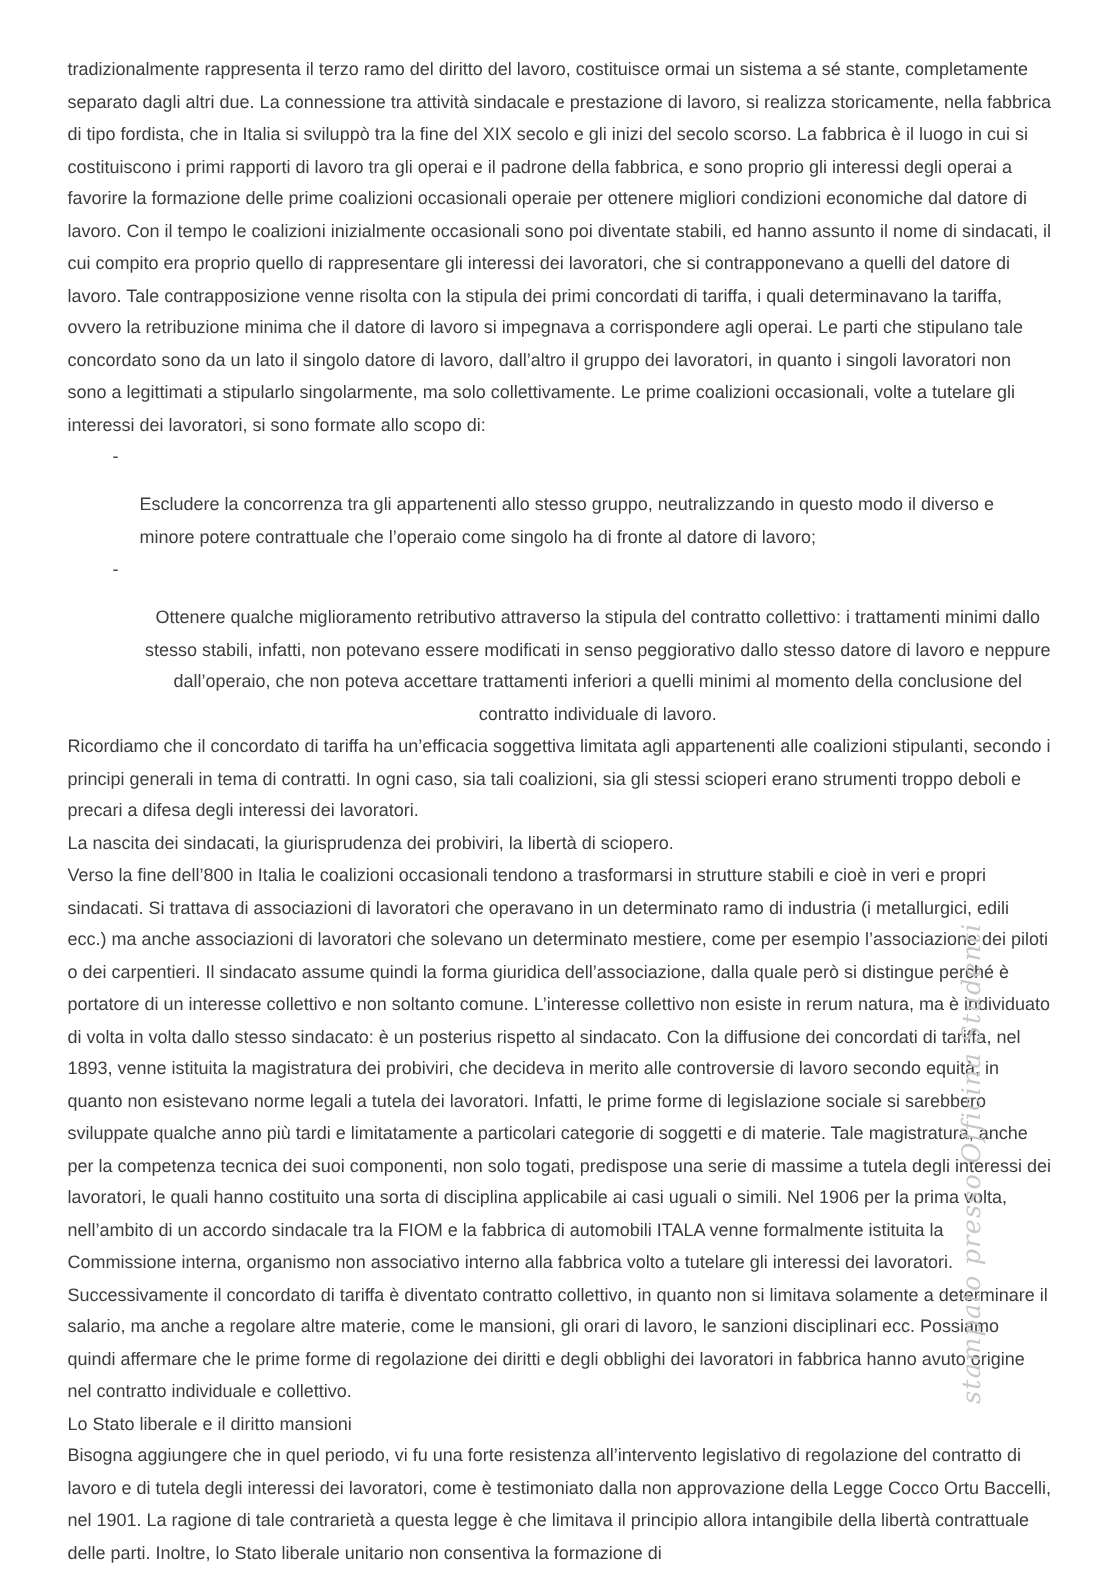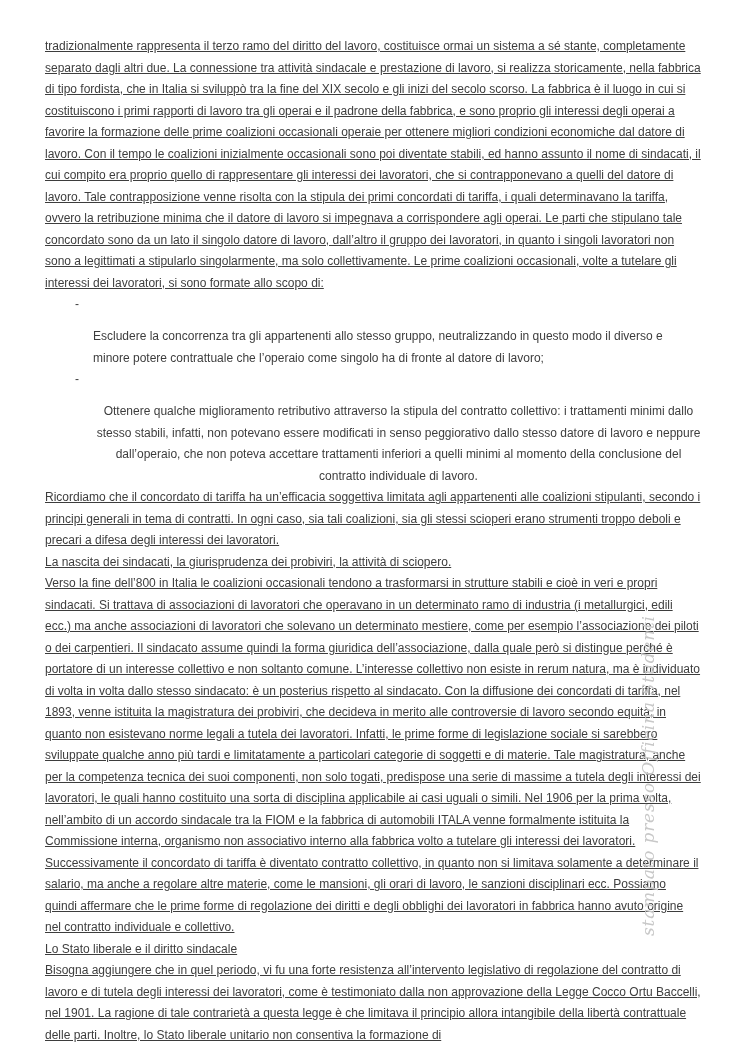--- a/index.html
+++ b/index.html
@@ -14,21 +14,21 @@
     position: absolute;
     left: 45px;
     top: 36px;
     width: 656px;
     font-family: "Liberation Sans", sans-serif;
     font-size: 12px;
     line-height: 21.5px;
     color: #3d3d3d;
     text-align: left;
   }
-  .para { margin: 0; text-decoration: underline; }
+  .para { margin: 0; }
   .bullet {
     display: flex;
     padding-left: 30px;
   }
   .bullet .marker {
     flex: none;
     width: 18px;
   }
   .bullet .bullet-text { flex: 1; margin-top: 32px; }
   .bullet.second .bullet-text { padding-left: 3px; text-align: center; }
@@ -59,24 +59,24 @@
       <span class="bullet-text">Escludere la concorrenza tra gli appartenenti allo stesso gruppo, neutralizzando in questo modo il diverso e minore potere contrattuale che l’operaio come singolo ha di fronte al datore di lavoro;</span>
     </div>
 
     <div class="bullet second">
       <span class="marker">-</span>
       <span class="bullet-text">Ottenere qualche miglioramento retributivo attraverso la stipula del contratto collettivo: i trattamenti minimi dallo stesso stabili, infatti, non potevano essere modificati in senso peggiorativo dallo stesso datore di lavoro e neppure dall’operaio, che non poteva accettare trattamenti inferiori a quelli minimi al momento della conclusione del contratto individuale di lavoro.</span>
     </div>
 
     <p class="para">Ricordiamo che il concordato di tariffa ha un’efficacia soggettiva limitata agli appartenenti alle coalizioni stipulanti, secondo i principi generali in tema di contratti. In ogni caso, sia tali coalizioni, sia gli stessi scioperi erano strumenti troppo deboli e precari a difesa degli interessi dei lavoratori.</p>
 
-    <p class="para">La nascita dei sindacati, la giurisprudenza dei probiviri, la attività di sciopero.</p>
+    <p class="para">La nascita dei sindacati, la giurisprudenza dei probiviri, la libertà di sciopero.</p>
 
     <p class="para">Verso la fine dell’800 in Italia le coalizioni occasionali tendono a trasformarsi in strutture stabili e cioè in veri e propri sindacati. Si trattava di associazioni di lavoratori che operavano in un determinato ramo di industria (i metallurgici, edili ecc.) ma anche associazioni di lavoratori che solevano un determinato mestiere, come per esempio l’associazione dei piloti o dei carpentieri. Il sindacato assume quindi la forma giuridica dell’associazione, dalla quale però si distingue perché è portatore di un interesse collettivo e non soltanto comune. L’interesse collettivo non esiste in rerum natura, ma è individuato di volta in volta dallo stesso sindacato: è un posterius rispetto al sindacato. Con la diffusione dei concordati di tariffa, nel 1893, venne istituita la magistratura dei probiviri, che decideva in merito alle controversie di lavoro secondo equità, in quanto non esistevano norme legali a tutela dei lavoratori. Infatti, le prime forme di legislazione sociale si sarebbero sviluppate qualche anno più tardi e limitatamente a particolari categorie di soggetti e di materie. Tale magistratura, anche per la competenza tecnica dei suoi componenti, non solo togati, predispose una serie di massime a tutela degli interessi dei lavoratori, le quali hanno costituito una sorta di disciplina applicabile ai casi uguali o simili. Nel 1906 per la prima volta, nell’ambito di un accordo sindacale tra la FIOM e la fabbrica di automobili ITALA venne formalmente istituita la Commissione interna, organismo non associativo interno alla fabbrica volto a tutelare gli interessi dei lavoratori. Successivamente il concordato di tariffa è diventato contratto collettivo, in quanto non si limitava solamente a determinare il salario, ma anche a regolare altre materie, come le mansioni, gli orari di lavoro, le sanzioni disciplinari ecc. Possiamo quindi affermare che le prime forme di regolazione dei diritti e degli obblighi dei lavoratori in fabbrica hanno avuto origine nel contratto individuale e collettivo.</p>
 
-    <p class="para">Lo Stato liberale e il diritto sindacale</p>
+    <p class="para">Lo Stato liberale e il diritto mansioni</p>
 
     <p class="para">Bisogna aggiungere che in quel periodo, vi fu una forte resistenza all’intervento legislativo di regolazione del contratto di lavoro e di tutela degli interessi dei lavoratori, come è testimoniato dalla non approvazione della Legge Cocco Ortu Baccelli, nel 1901. La ragione di tale contrarietà a questa legge è che limitava il principio allora intangibile della libertà contrattuale delle parti. Inoltre, lo Stato liberale unitario non consentiva la formazione di</p>
 
   </div>
 
   <div class="watermark">stampato presso Officina Studenti</div>
 </div>
 
 </body></html>

